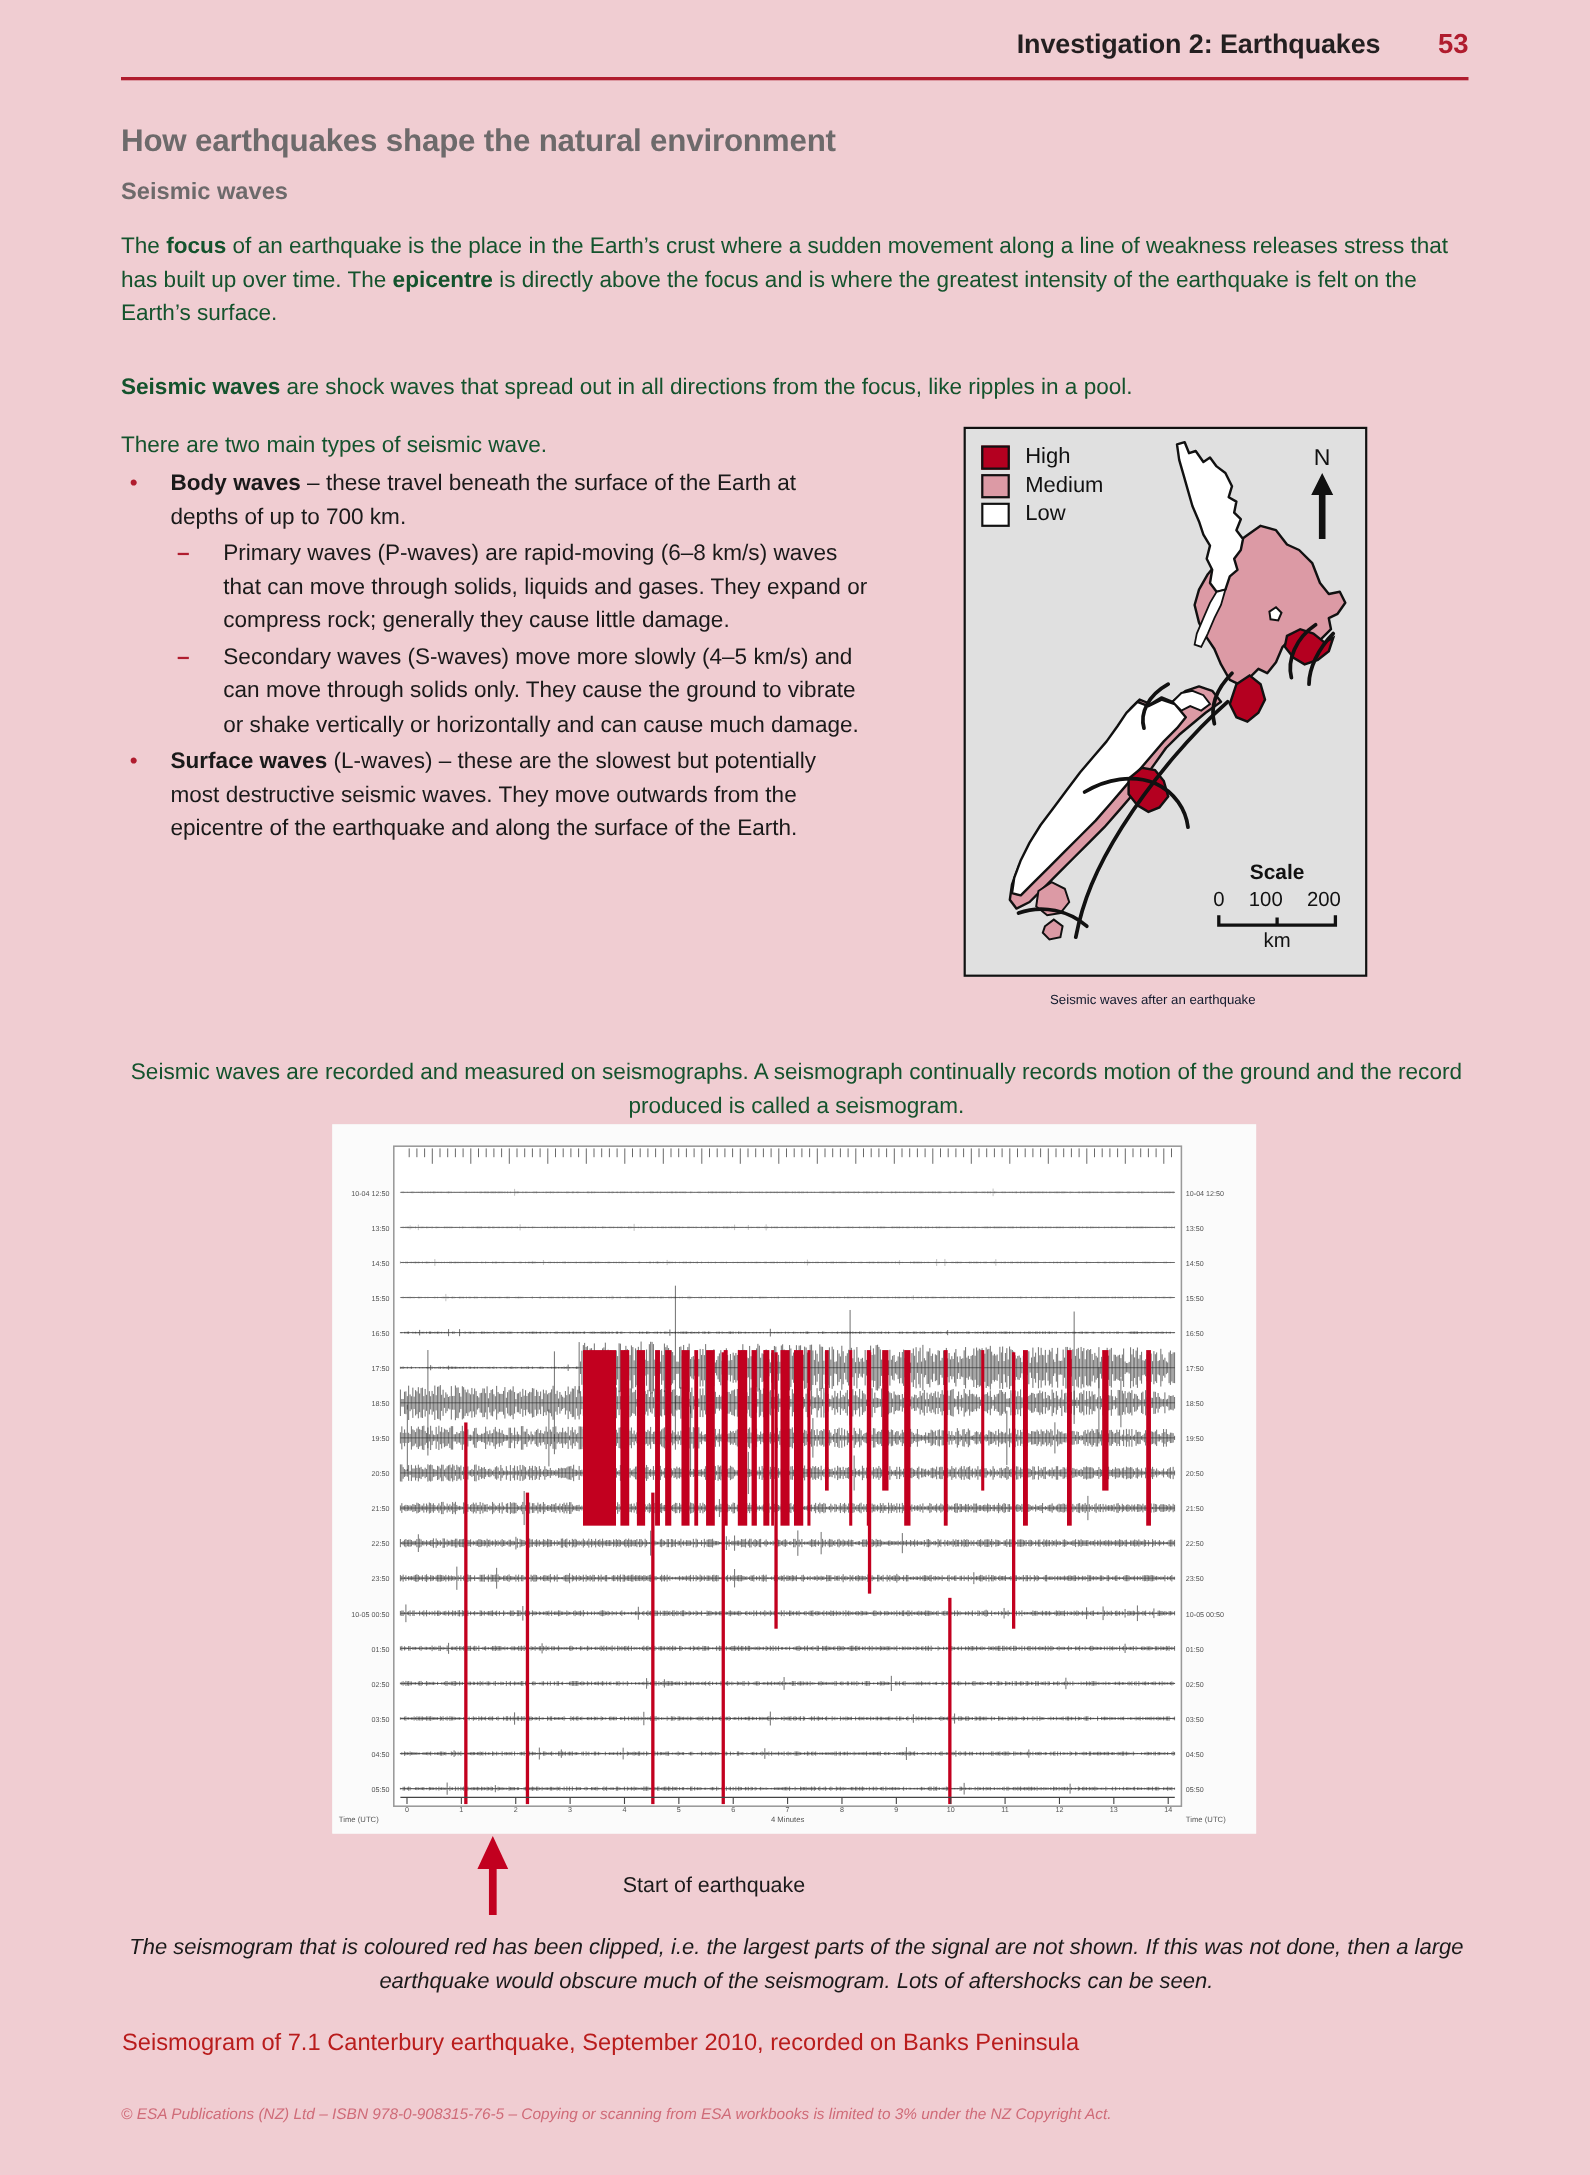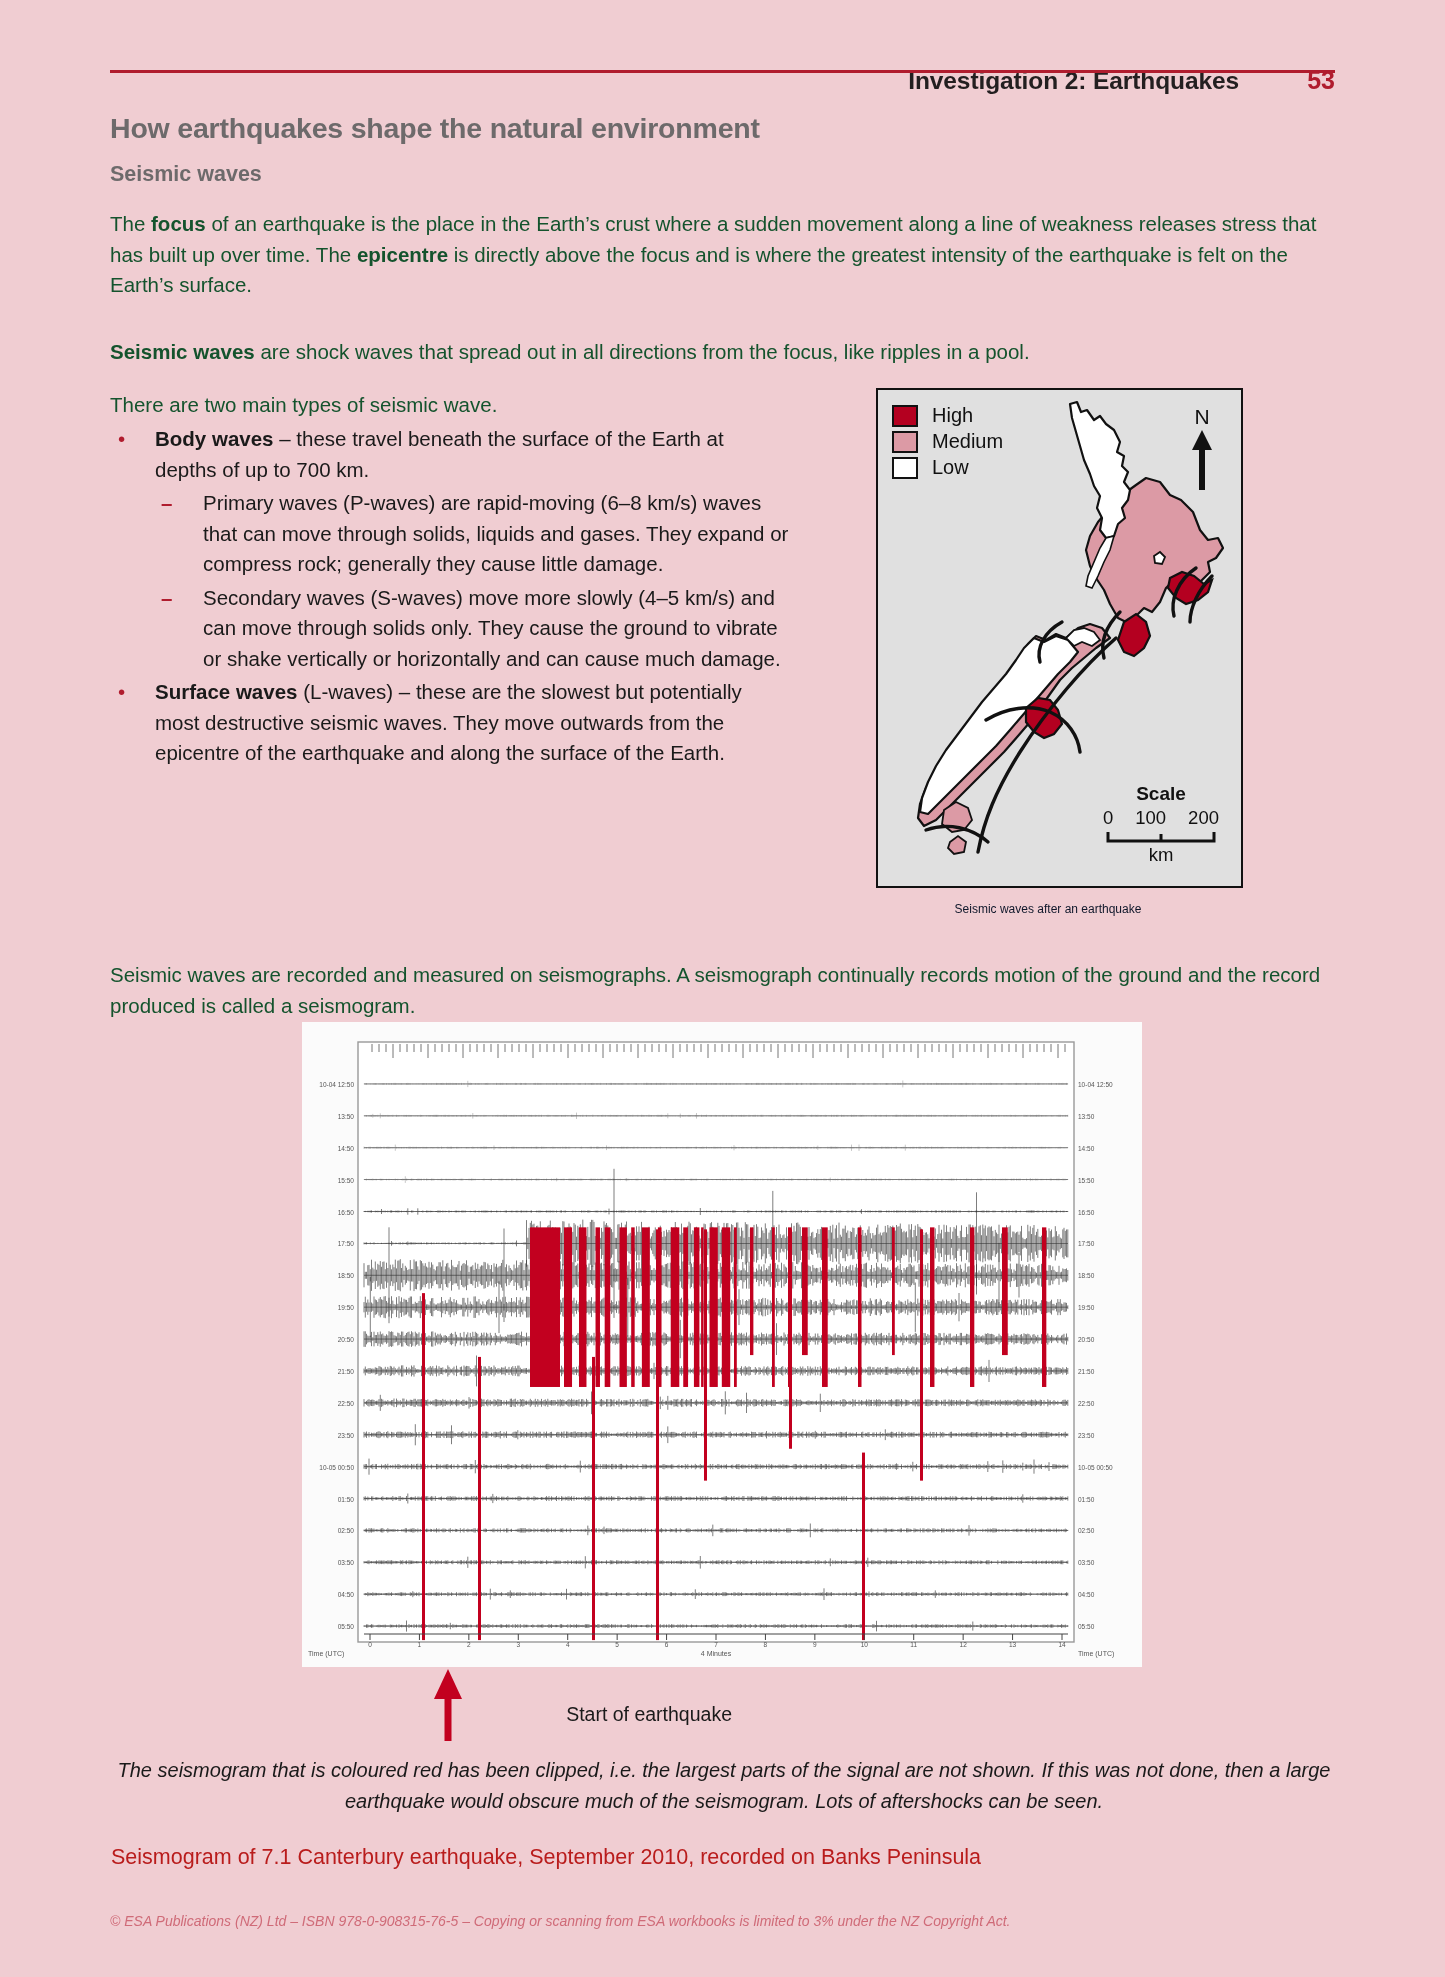--- a/index.html
+++ b/index.html
@@ -23,22 +23,21 @@
 
   
   .header {
     position: absolute;
     top: 26px;
     left: 110px;
     right: 110px;
     display: flex;
     justify-content: flex-end;
     align-items: baseline;
-    gap: 64px;
-    margin-top: 40px;
+    gap: 48px;
   }
   .header-title {
     font-size: 24.5px;
     font-weight: bold;
     color: #231f20;
     letter-spacing: -0.1px;
   }
   .header-pageno {
     font-size: 25px;
     font-weight: bold;
@@ -78,21 +77,21 @@
   .body-col {
     position: absolute;
     left: 110px;
     font-size: 20.5px;
     line-height: 30.5px;
     color: #14532d;
   }
   .p-focus   { top: 209px; width: 1228px; }
   .p-shock   { top: 337px; width: 1228px; }
   .p-two     { top: 390px; width: 760px; }
-  .p-record  { top: 960px; width: 1228px; }
+  .p-record  { top: 960px; width: 1228px; text-align: center; }
 
   .p-focus b, .p-shock b { font-weight: bold; }
 
   
   .list {
     position: absolute;
     left: 110px;
     top: 424px;
     width: 680px;
   }

